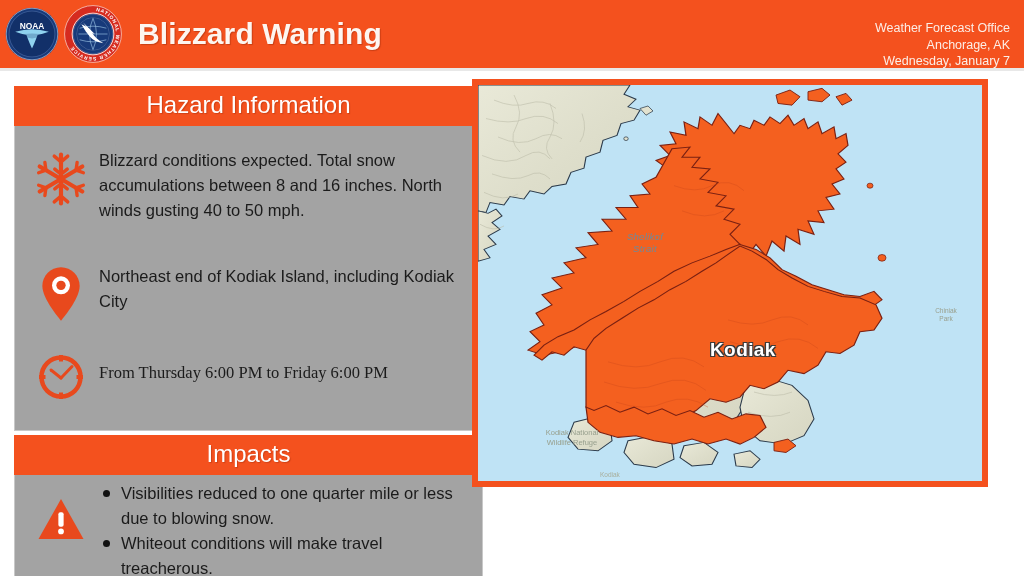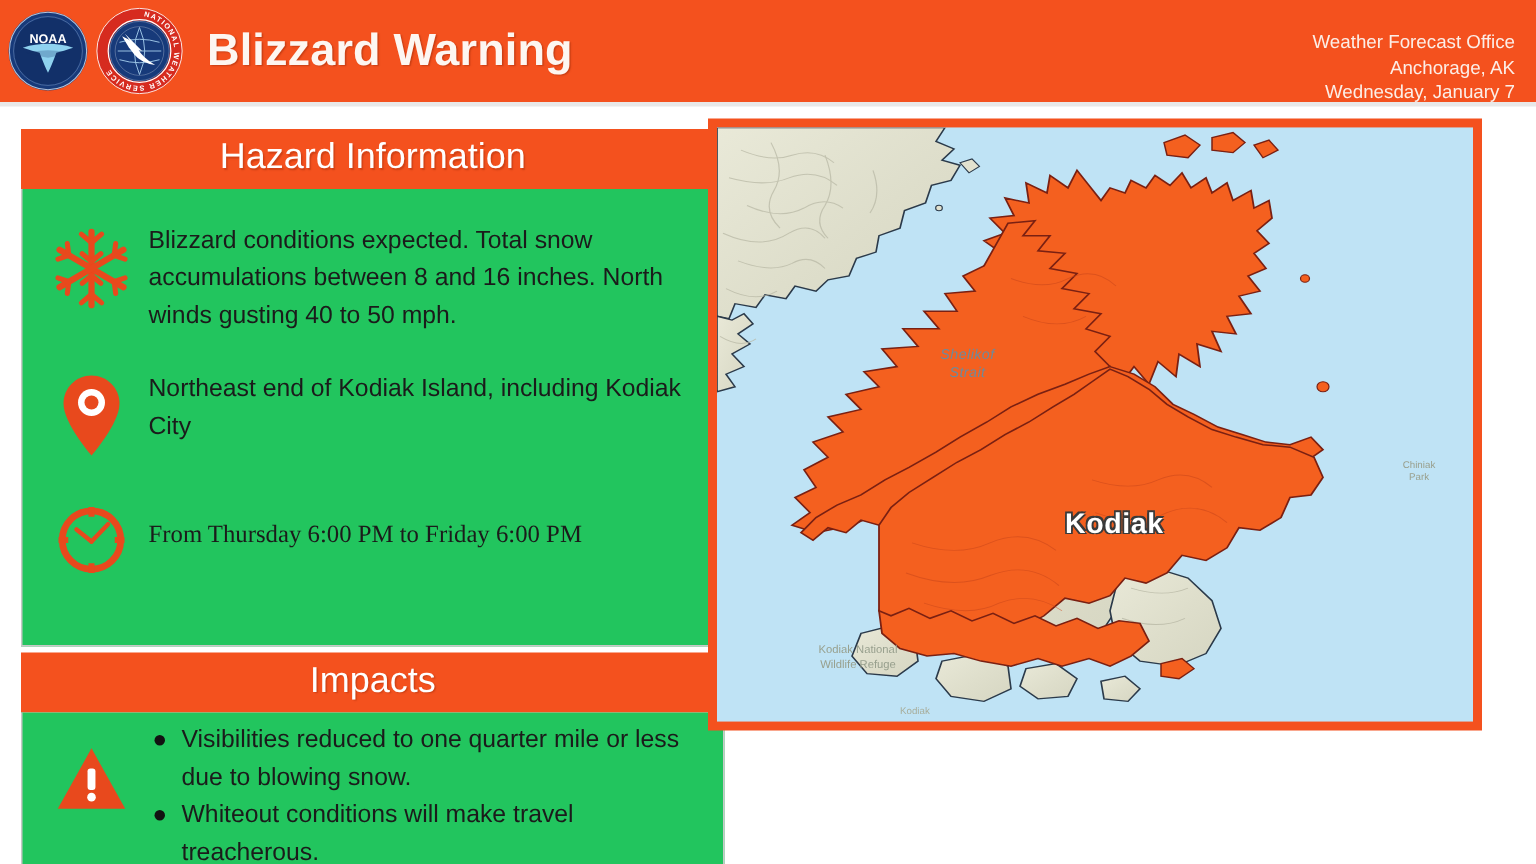--- a/index.html
+++ b/index.html
@@ -61,21 +61,21 @@
     font-size: 24px;
     font-weight: normal;
     text-align: center;
     padding: 4px 0 6px 0;
     line-height: 30px;
     text-shadow: 1px 1px 1px rgba(120,30,0,0.3);
   }
   .section-body {
     border: 1px solid #c8c8c8;
     border-top: none;
-    background: #22c55e;
+    background: #a3a3a3;
   }
   #hazard-body { height: 305px; padding-top: 4px; }
   #impacts-body { height: 110px; }
 
   .hz-row {
     display: flex;
     align-items: flex-start;
     padding: 0 8px;
   }
   .hz-icon {
@@ -87,21 +87,21 @@
     padding-top: 4px;
   }
   .hz-text {
     flex: 1;
     color: #1b1b1b;
     font-size: 16.5px;
     line-height: 25px;
     padding-top: 2px;
   }
   #row-snow { margin-top: 16px; }
-  #row-loc  { margin-top: 22px; }
+  #row-loc  { margin-top: 39px; }
   #row-time { margin-top: 26px; font-family: Liberation Serif, serif; }
   #row-time .hz-text { padding-top: 12px; }
 
   #impacts-row {
     display: flex; align-items: flex-start;
     padding: 0 8px;
   }
   #impacts-row .hz-icon { padding-top: 22px; }
   #impact-list {
     flex: 1;

